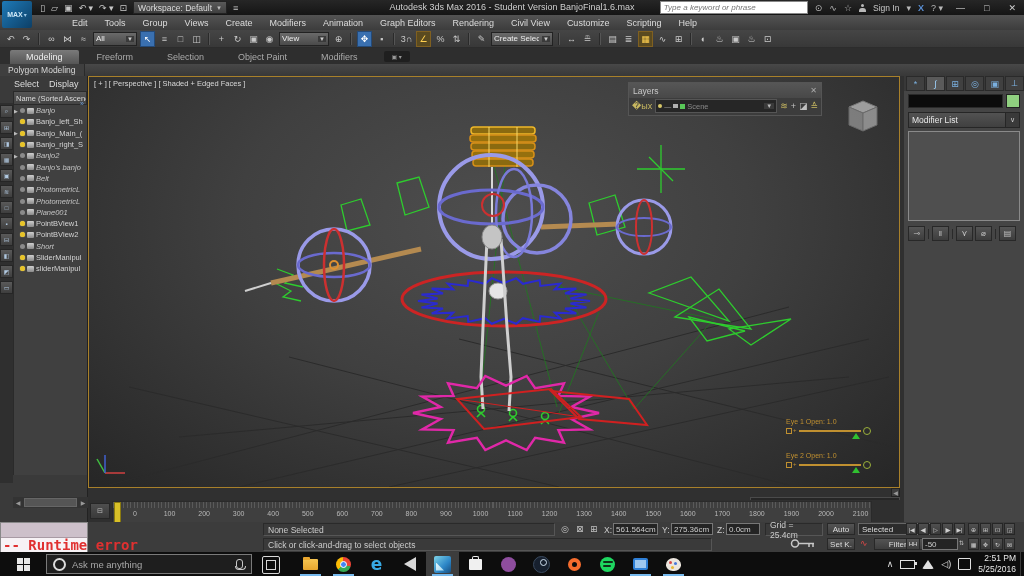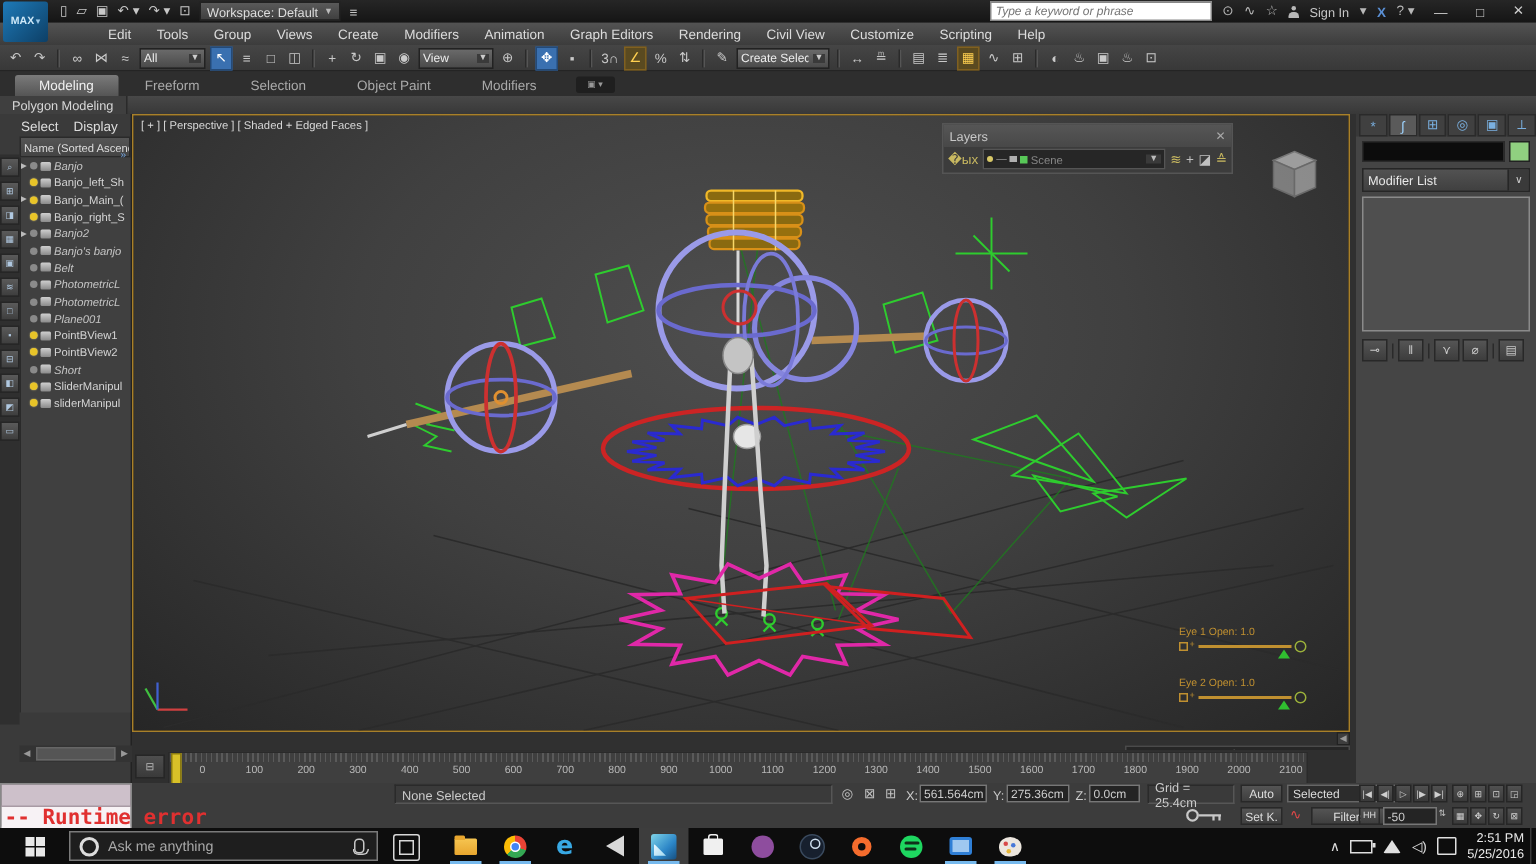--- a/index.html
+++ b/index.html
@@ -188,20 +188,21 @@
     <span class="tbico">▣</span>
     <span class="tbico">↶ ▾</span>
     <span class="tbico">↷ ▾</span>
     <span class="tbico">⊡</span>
     <span class="ws-drop">
       <span>Workspace: Default</span>
       <span class="chev">▼</span>
     </span>
     <span class="tbico">≡</span>
   </div>
+  <div id="app-title">Autodesk 3ds Max 2016 - Student Version   BanjoFinal1.6.max</div>
   <div id="tb-right">
     <input id="kw-search" placeholder="Type a keyword or phrase" style="">
     <span class="tbr-ico">⊙</span>
     <span class="tbr-ico">∿</span>
     <span class="tbr-ico">☆</span>
     <span class="person"></span>
     <span id="signin-label">Sign In</span>
     <span class="tbr-ico">▾</span>
     <span class="tbr-ico" style="color:#5a8fd4;font-weight:bold;">X</span>
     <span class="tbr-ico">? ▾</span>
@@ -635,20 +636,21 @@
       <span class="ruler-label" style="left: 747.55px;">2100</span>
     </div>
 </div>
 
 <div id="statusbar" class="abs">
   <div id="mxs-box" class="abs">
     <div id="mxs-top"></div>
     <div id="mxs-bottom">-- Runtime error</div>
   </div>
   <div class="sunken abs" style="left:263px;top:1px;width:292px;height:13px;">None Selected</div>
+  <div class="sunken abs" style="left:263px;top:16px;width:449px;height:13px;">Click or click-and-drag to select objects</div>
 
   <span class="st-ico" style="left:561px;top:2px;">◎</span>
   <span class="st-ico" style="left:576px;top:2px;">⊠</span>
   <span class="st-ico" style="left:590px;top:2px;">⊞</span>
 
   <span class="xyz-label" style="left:604px;top:3px;">X:</span>
   <div class="xyz-field" style="left:613px;top:1px;width:45px;">561.564cm</div>
   <span class="xyz-label" style="left:662px;top:3px;">Y:</span>
   <div class="xyz-field" style="left:671px;top:1px;width:42px;">275.36cm</div>
   <span class="xyz-label" style="left:717px;top:3px;">Z:</span>

